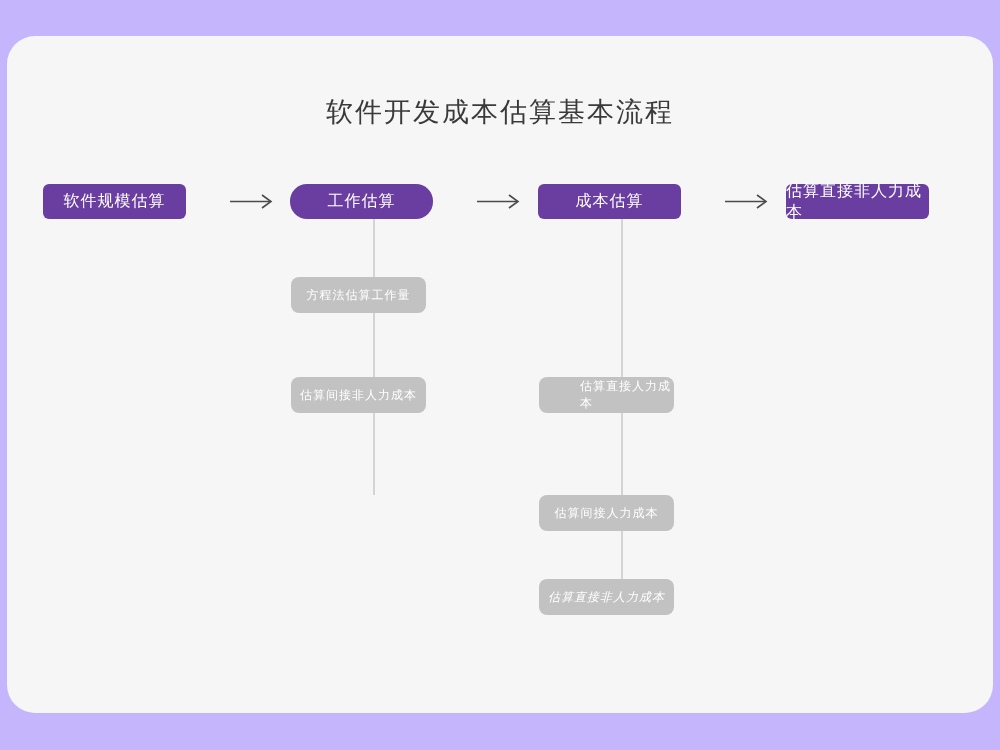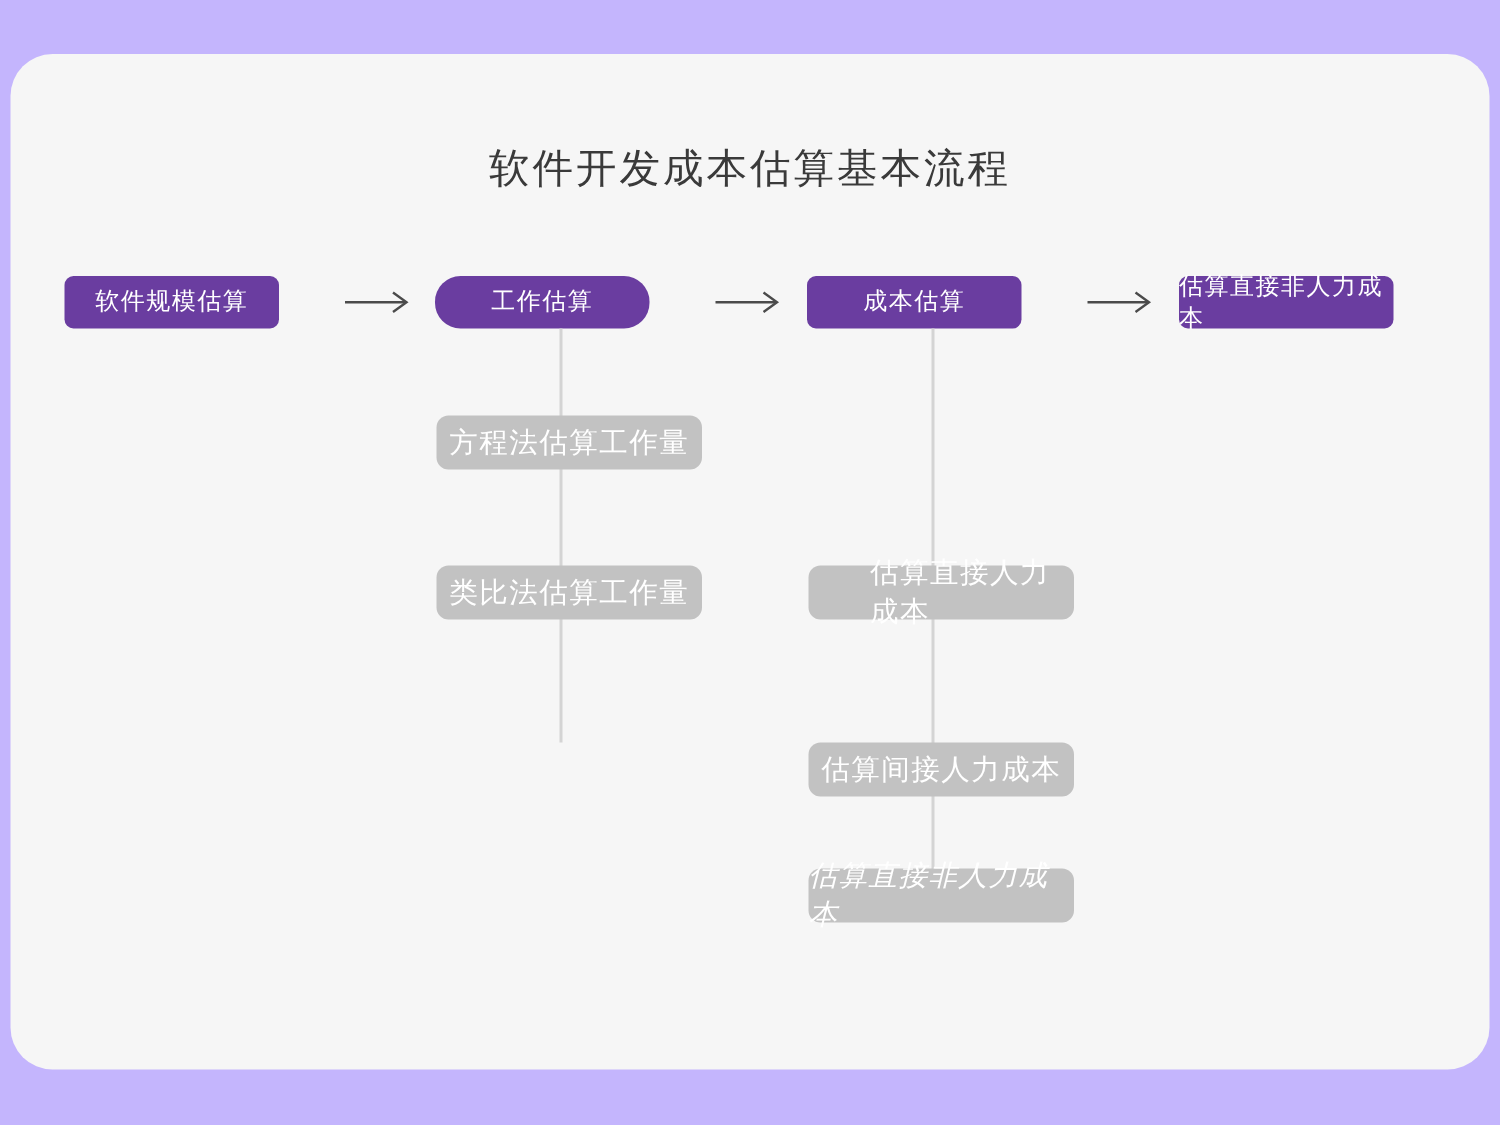--- a/index.html
+++ b/index.html
@@ -46,26 +46,26 @@
     color: #ffffff;
     font-size: 16px;
     letter-spacing: 1px;
     display: flex;
     align-items: center;
     justify-content: center;
     box-sizing: border-box;
   }
   .sub-box {
     position: absolute;
-    width: 177px;
+    width: 135px;
     height: 36px;
     background: #c2c2c2;
     border-radius: 8px;
     color: #ffffff;
-    font-size: 19px;
+    font-size: 12px;
     letter-spacing: 1px;
     display: flex;
     align-items: center;
     justify-content: center;
     box-sizing: border-box;
     z-index: 2;
   }
   .connector {
     position: absolute;
     width: 2px;
@@ -125,21 +125,21 @@
   </div>
 
   <div class="main-box" style="left: 786px;">
     <span>估算直接非人力成本</span>
   </div>
 
   <div class="sub-box" style="left: 291px; top: 277px;">
     <span>方程法估算工作量</span>
   </div>
   <div class="sub-box" style="left: 291px; top: 377px;">
-    <span>类比法估算工作量</span>
+    <span>估算间接非人力成本</span>
   </div>
 
   <div class="sub-box" style="left: 539px; top: 377px; padding-left: 41px;">
     <span>估算直接人力成本</span>
   </div>
   <div class="sub-box" style="left: 539px; top: 495px;">
     <span>估算间接人力成本</span>
   </div>
   <div class="sub-box" style="left: 539px; top: 579px; font-style: italic;">
     <span>估算直接非人力成本</span>

